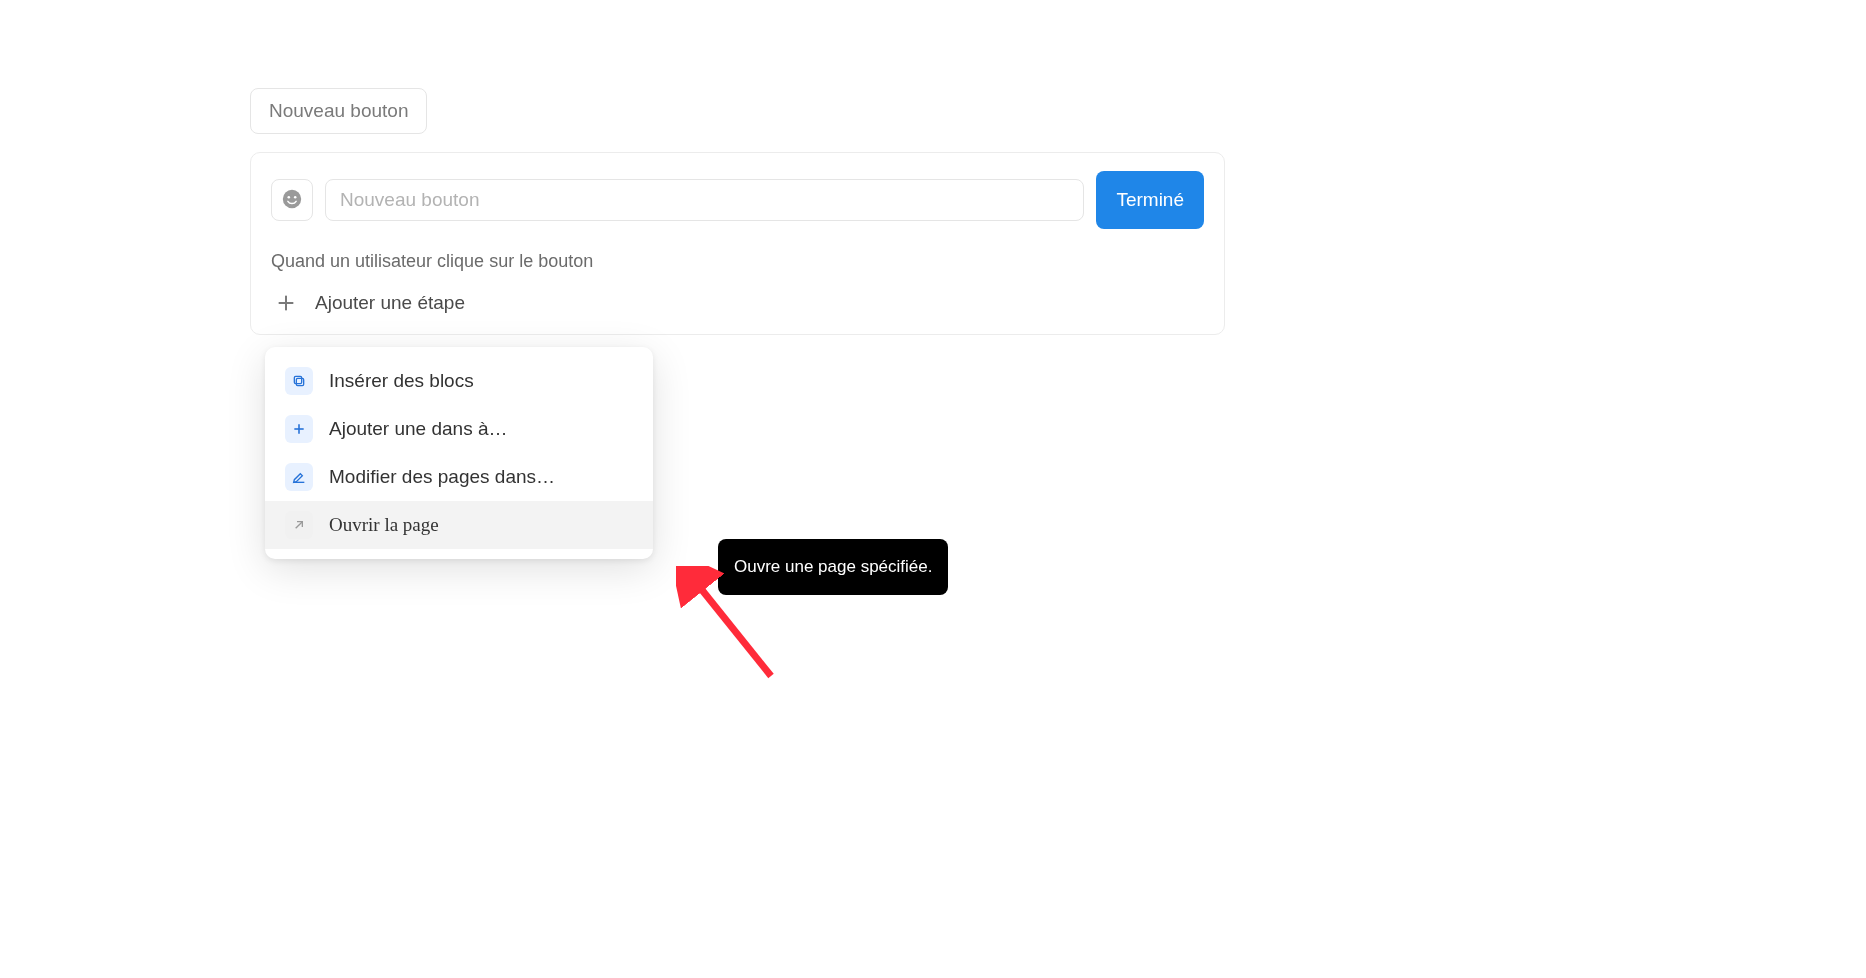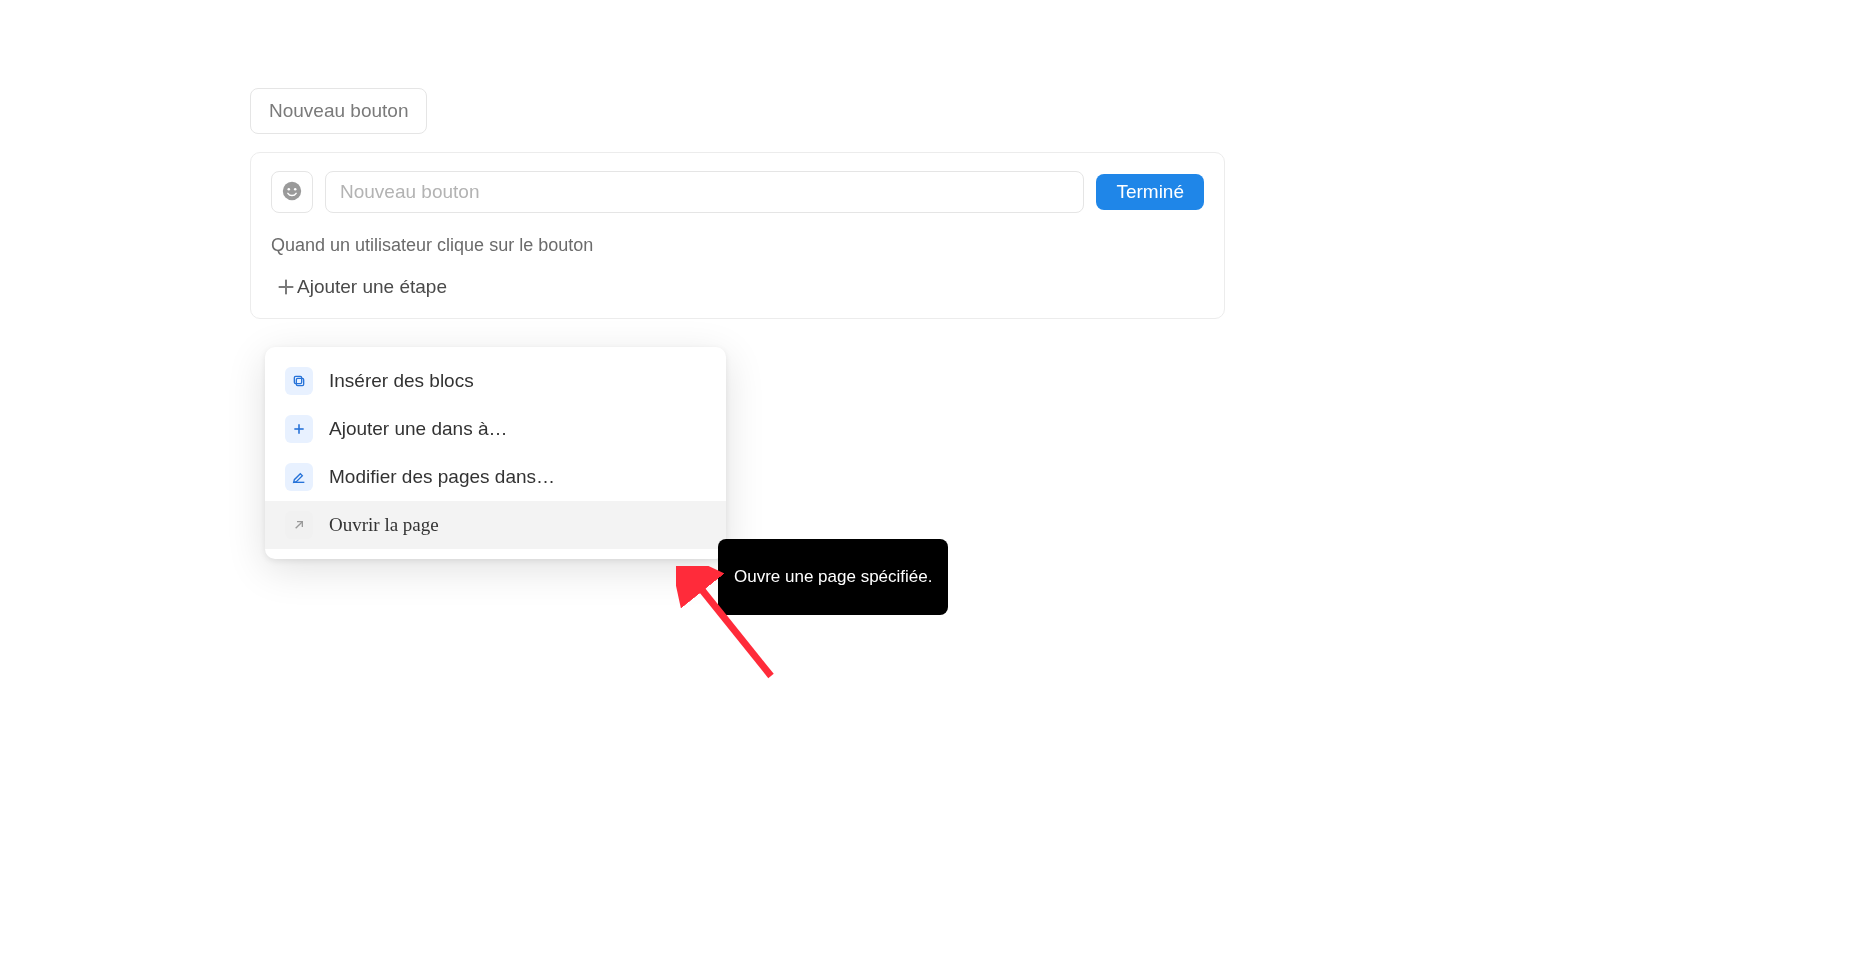--- a/index.html
+++ b/index.html
@@ -56,58 +56,59 @@
     height: 42px;
     border: 1px solid #e5e5e5;
     border-radius: 8px;
     padding: 0 14px;
     font-size: 19px;
     color: #333;
     background: #fff;
   }
   .name-input::placeholder { color: #b3b3b3; }
   .done-btn {
-    height: 36px;
+    height: 58px;
     padding: 0 20px;
     border: none;
     border-radius: 8px;
     background: #1f86e8;
     color: #fff;
     font-size: 19px;
     font-weight: 500;
     cursor: pointer;
   }
   .section-label {
     font-size: 18px;
     color: #6b6b6b;
     margin-bottom: 14px;
   }
   .add-step-row {
     display: flex;
     align-items: center;
+    gap: 18px;
     padding: 6px 4px 14px 4px;
     cursor: pointer;
   }
   .plus-icon {
     width: 22px; height: 22px;
     color: #7a7a7a;
     display: flex;
     align-items: center;
     justify-content: center;
   }
   .add-step-label {
     font-size: 19px;
     color: #4a4a4a;
   }
 
   .dropdown {
     position: absolute;
     left: 265px;
     top: 347px;
-    width: 461px;
+    width: 388px;
     background: #fff;
     border-radius: 10px;
     box-shadow: 0 10px 40px rgba(0,0,0,0.12), 0 2px 6px rgba(0,0,0,0.08);
     padding: 10px 0;
   }
   .menu-item {
     display: flex;
     align-items: center;
     gap: 16px;
     padding: 10px 14px;
@@ -132,21 +133,21 @@
     color: #333;
   }
 
   .tooltip {
     position: absolute;
     left: 718px;
     top: 539px;
     background: #000;
     color: #fff;
     font-size: 17px;
-    padding: 28px 16px;
+    padding: 18px 16px;
     border-radius: 8px;
     white-space: nowrap;
   }
 
   .arrow {
     position: absolute;
     left: 676px;
     top: 566px;
     pointer-events: none;
   }

